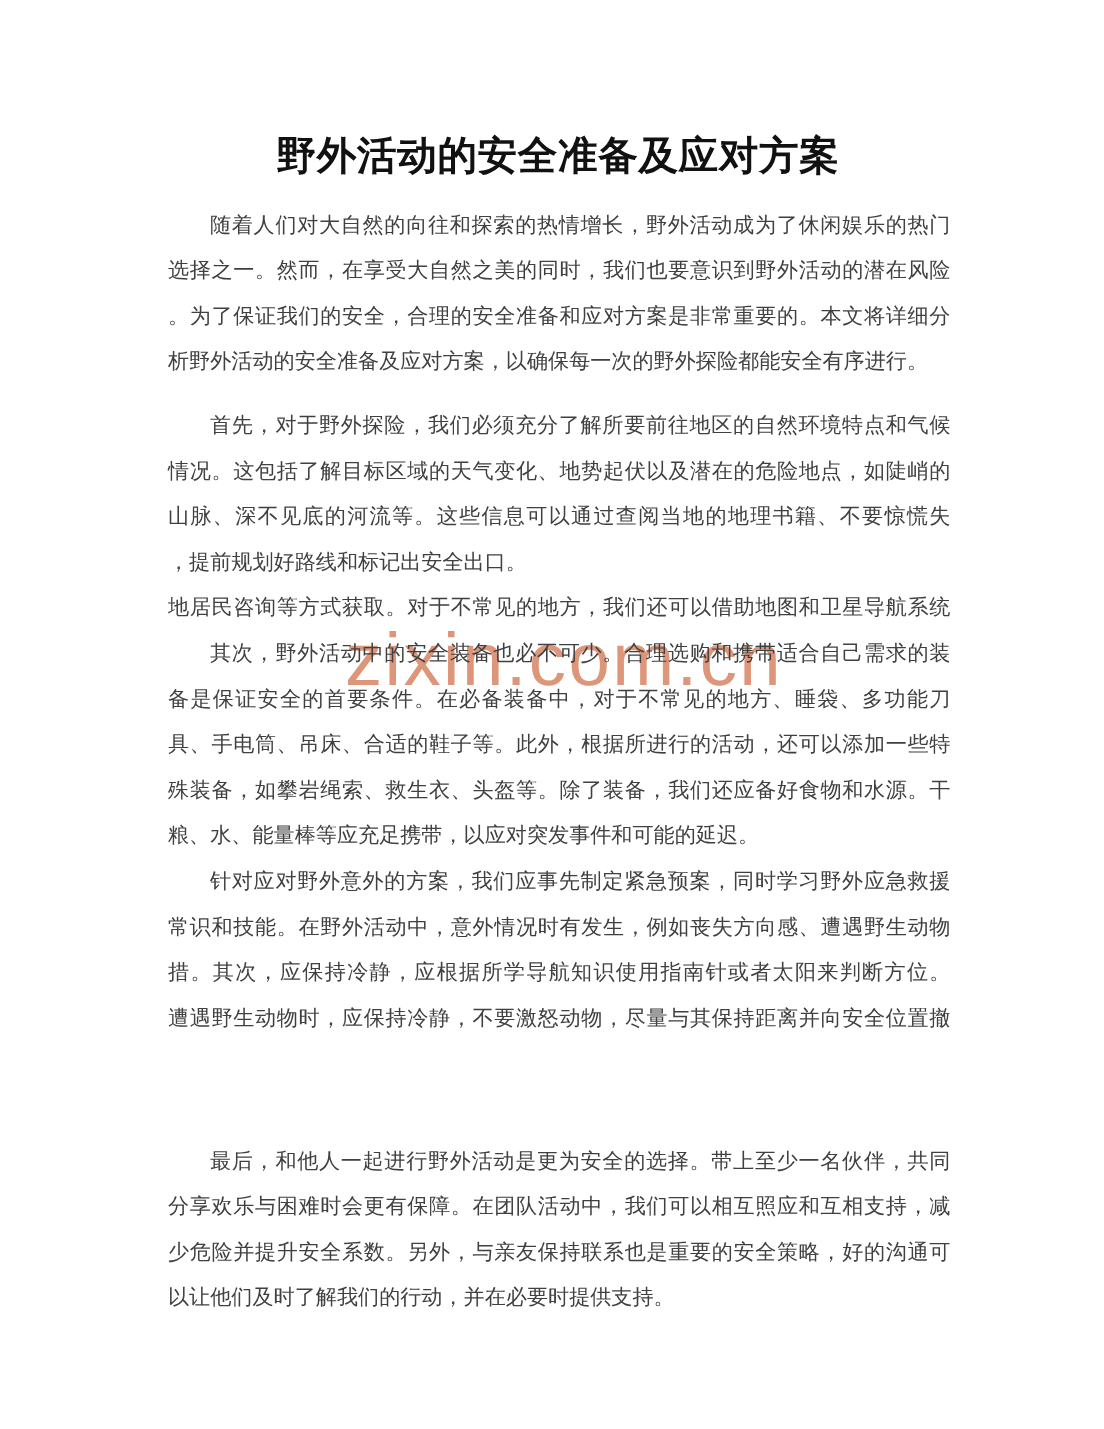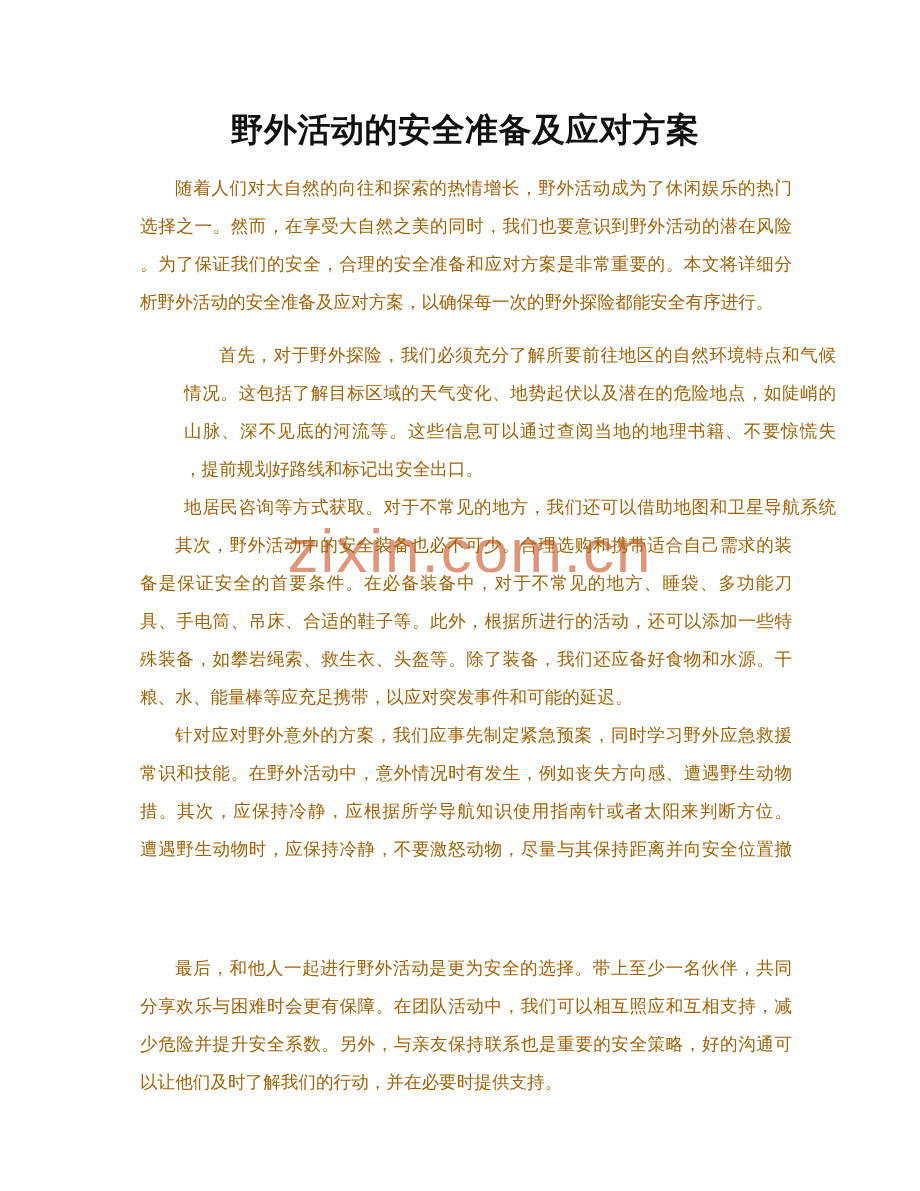--- a/index.html
+++ b/index.html
@@ -7,21 +7,21 @@
     .page { position: absolute; left: 5px; top: 0; width: 920px; height: 1191px; background: #fff; }
     .title {
       position: absolute; left: 0; top: 108px; width: 920px; text-align: center;
       font-family: "DejaVu Sans", "Liberation Sans", sans-serif;
       font-weight: bold; font-size: 33px; color: #111; letter-spacing: 0.5px;
     }
     .para { position: absolute; left: 135px; width: 652px; }
     .line {
       display: block; height: 38px; line-height: 38px;
       font-family: "DejaVu Serif", "Liberation Serif", serif;
-      font-size: 17.6px; color: #a16207; white-space: nowrap;
+      font-size: 17.6px; color: #404040; white-space: nowrap;
       text-align-last: justify; text-align: justify;
     }
     .line.first { padding-left: 35px; }
     .line.last { text-align-last: left; }
     .watermark {
       position: absolute; left: 255px; top: 515px; width: 420px; text-align: center;
       font-family: "Liberation Sans", sans-serif; font-size: 62px; color: #c2410c;
       opacity: 0.55; letter-spacing: 2px; pointer-events: none;
     }
   </style>
@@ -33,21 +33,21 @@
 
   <div class="watermark">zixin.com.cn</div>
 
   <div class="para" style="top:169px;">
     <span class="line first">随着人们对大自然的向往和探索的热情增长，野外活动成为了休闲娱乐的热门</span>
     <span class="line">选择之一。然而，在享受大自然之美的同时，我们也要意识到野外活动的潜在风险</span>
     <span class="line">。为了保证我们的安全，合理的安全准备和应对方案是非常重要的。本文将详细分</span>
     <span class="line last">析野外活动的安全准备及应对方案，以确保每一次的野外探险都能安全有序进行。</span>
   </div>
 
-  <div class="para" style="top:336px;margin-left:44px;">
+  <div class="para" style="top:336px;">
     <span class="line first">首先，对于野外探险，我们必须充分了解所要前往地区的自然环境特点和气候</span>
     <span class="line">情况。这包括了解目标区域的天气变化、地势起伏以及潜在的危险地点，如陡峭的</span>
     <span class="line">山脉、深不见底的河流等。这些信息可以通过查阅当地的地理书籍、不要惊慌失</span>
     <span class="line last">，提前规划好路线和标记出安全出口。</span>
     <span class="line">地居民咨询等方式获取。对于不常见的地方，我们还可以借助地图和卫星导航系统</span>
   </div>
 
   <div class="para" style="top:526px;">
     <span class="line first">其次，野外活动中的安全装备也必不可少。合理选购和携带适合自己需求的装</span>
     <span class="line">备是保证安全的首要条件。在必备装备中，对于不常见的地方、睡袋、多功能刀</span>

